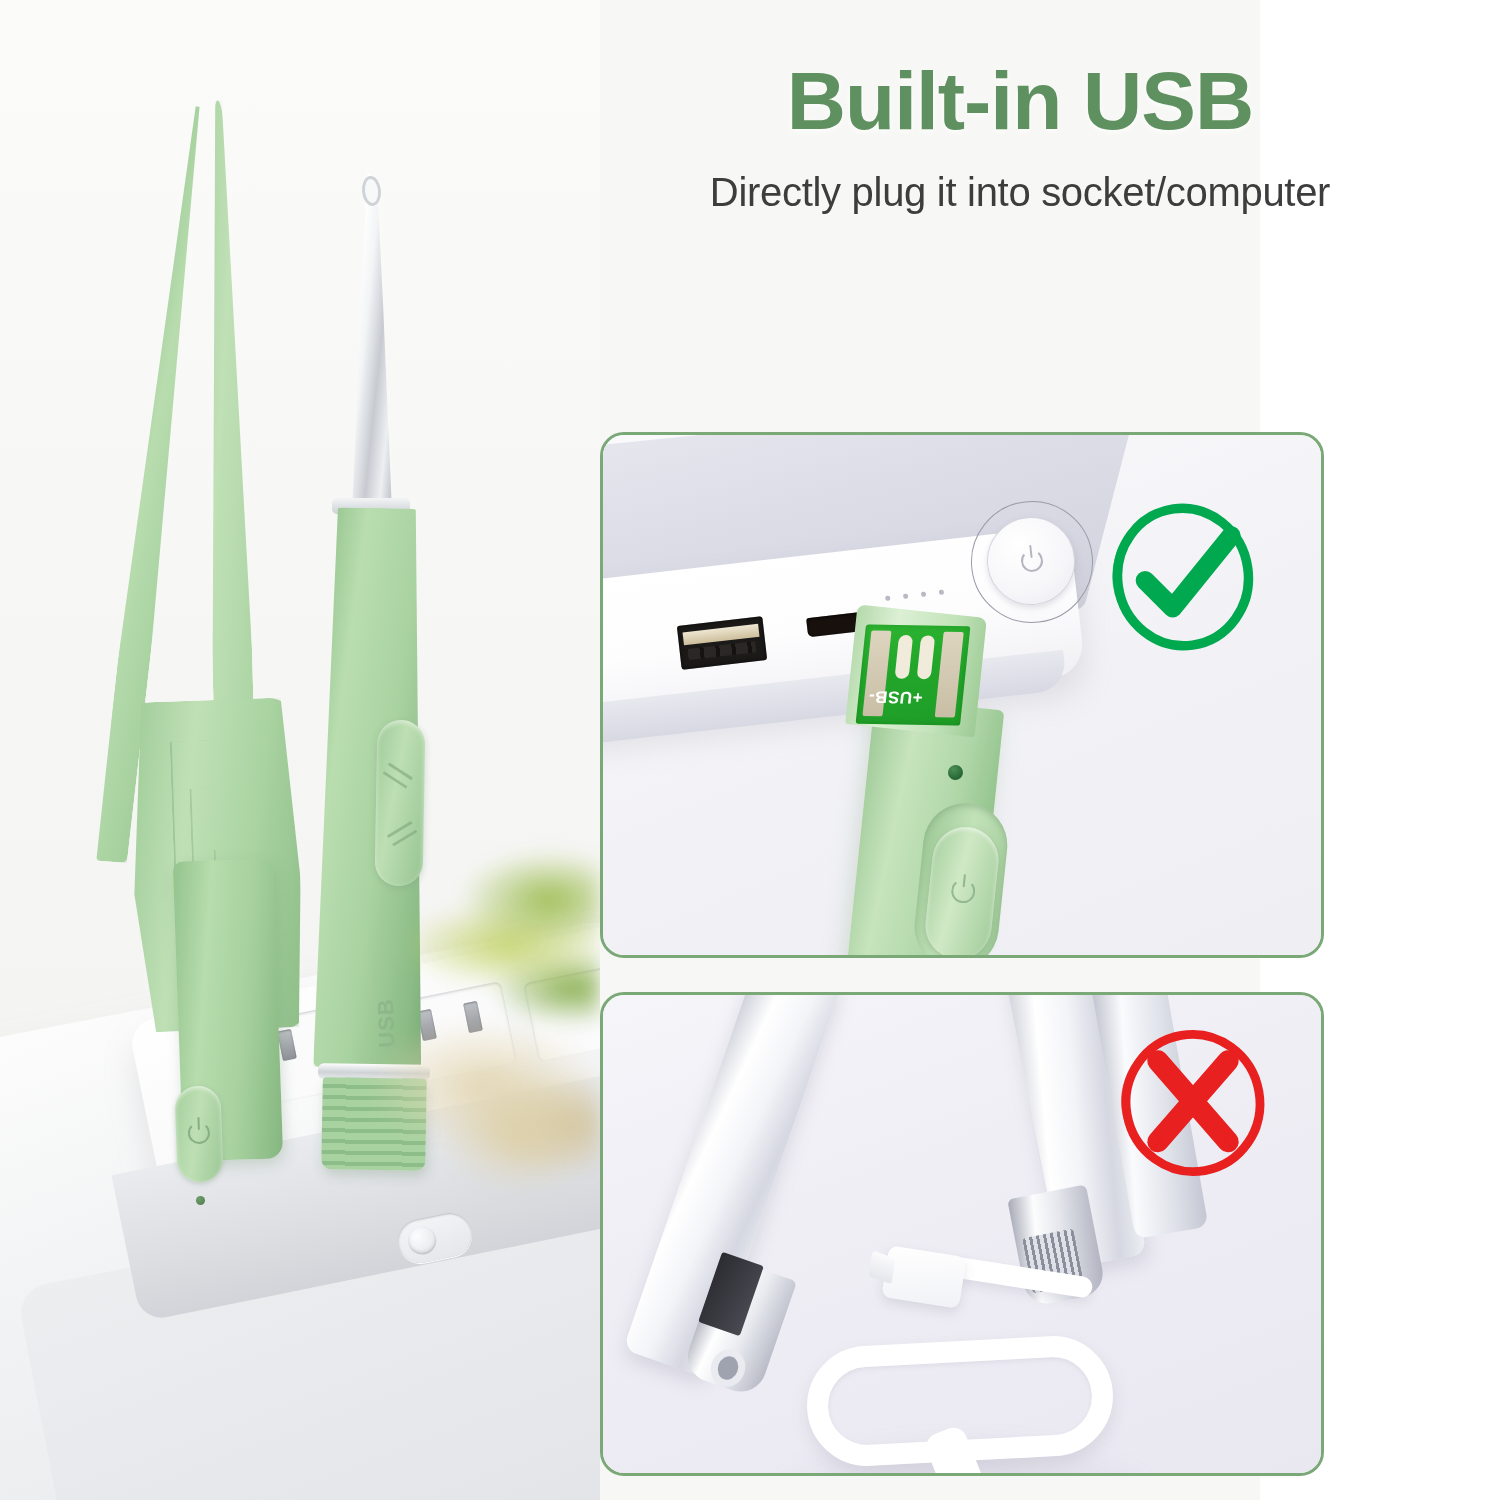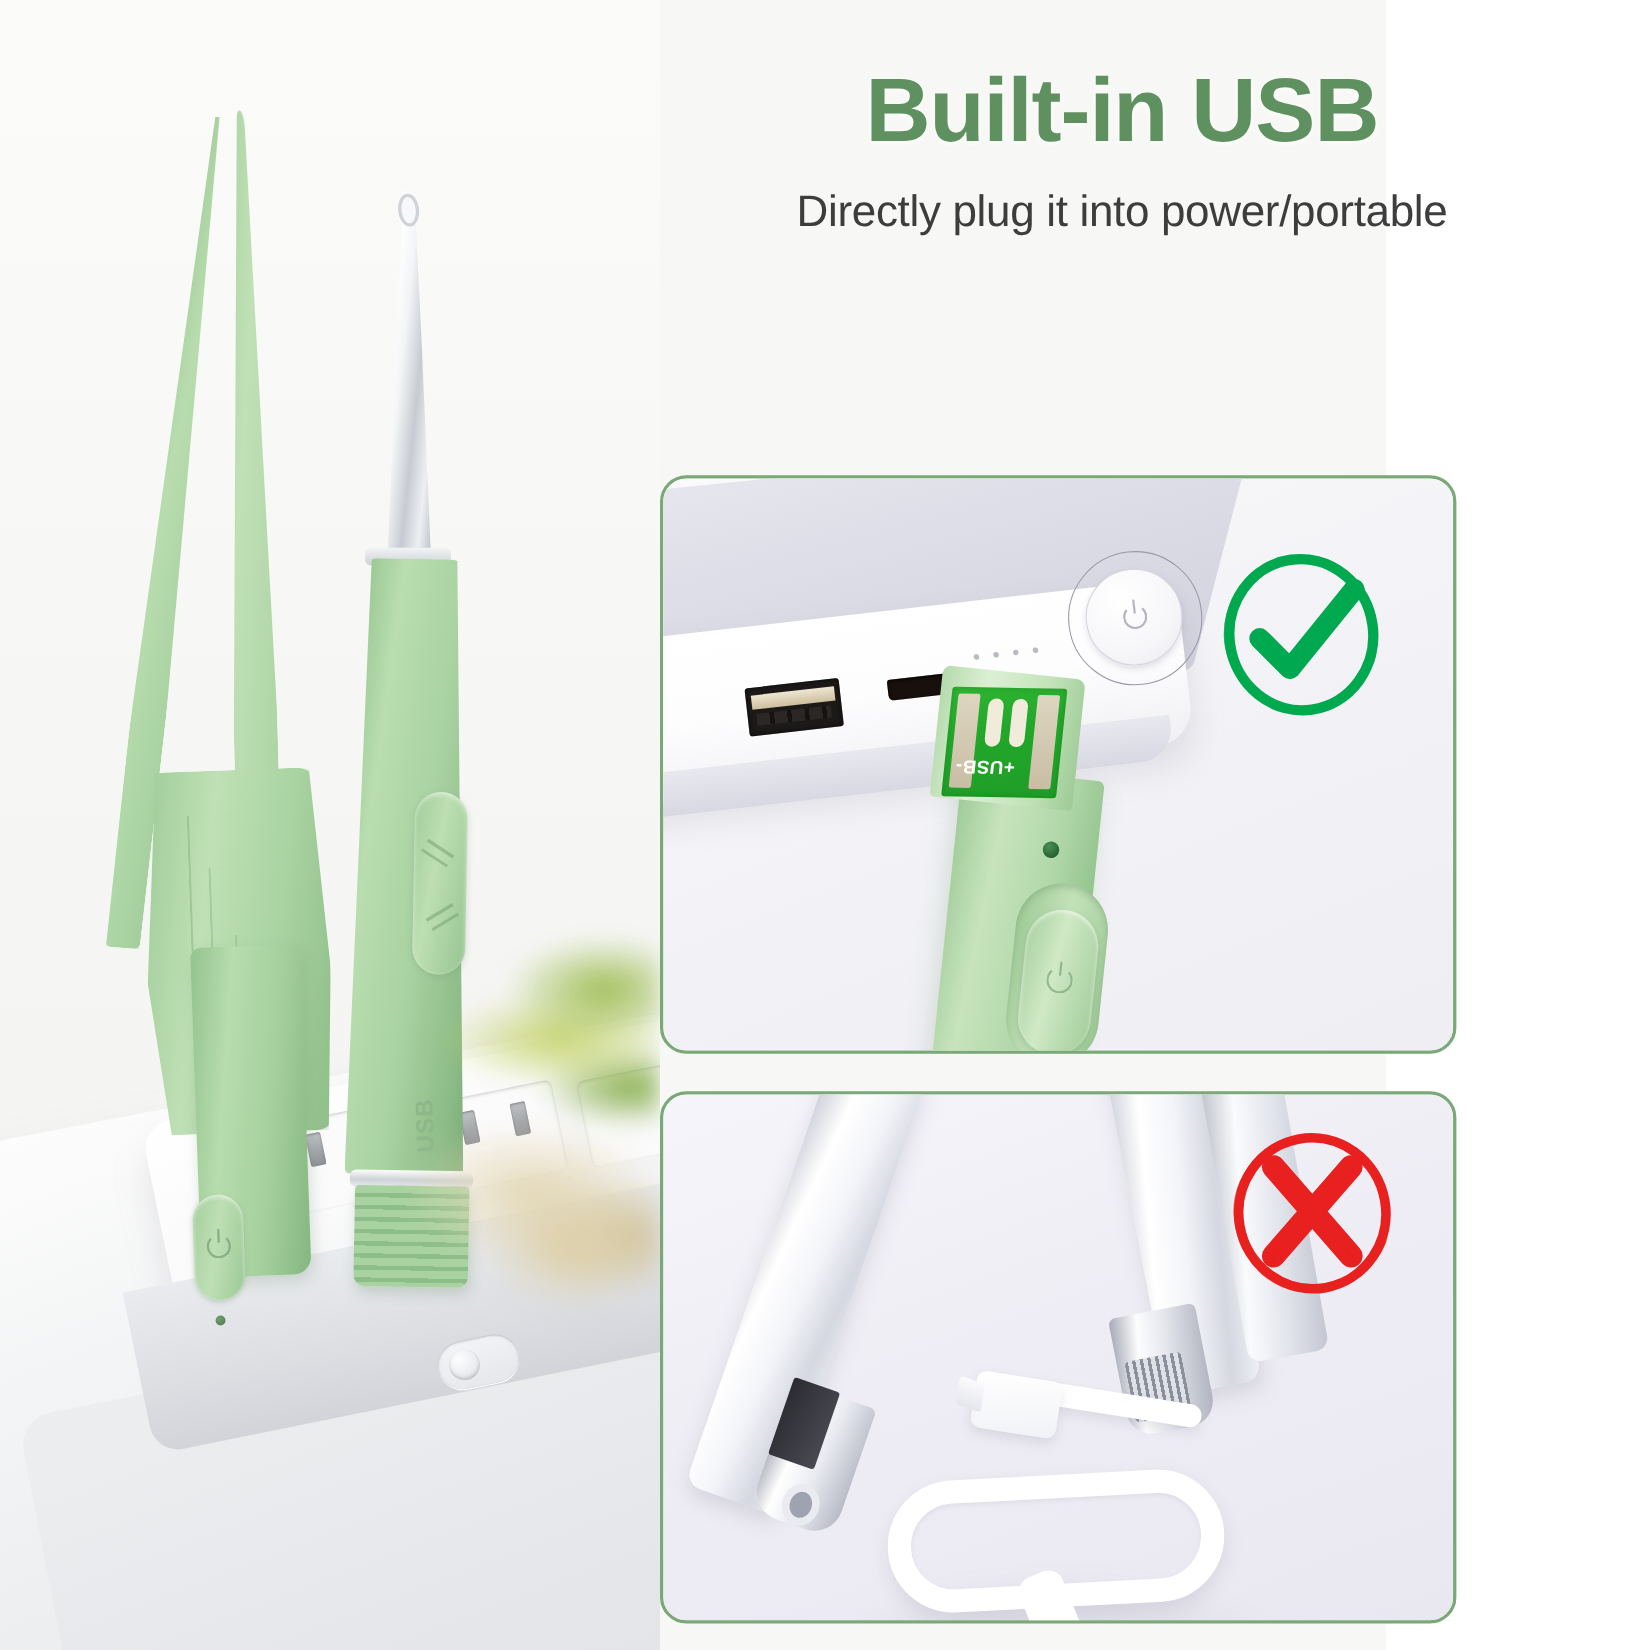--- a/index.html
+++ b/index.html
@@ -665,21 +665,21 @@
     <div class="pick-ring"></div>
     <div class="pick-threads"></div>
 
     <div class="plant"></div>
     <div class="plant-pot"></div>
   </div>
 
   <div class="headings">
     <div class="title">Built-in USB</div>
     <div class="subtitle">
-      <span class="line">Directly plug it into power/portable</span>
+      <span class="line">Directly plug it into socket/computer</span>
     </div>
   </div>
 
   <div class="panel panel-top">
     <div class="scene-top">
       <div class="pb-top"></div>
       <div class="pb-front"></div>
       <div class="pb-bottom"></div>
 
       <div class="usb-a"></div>

